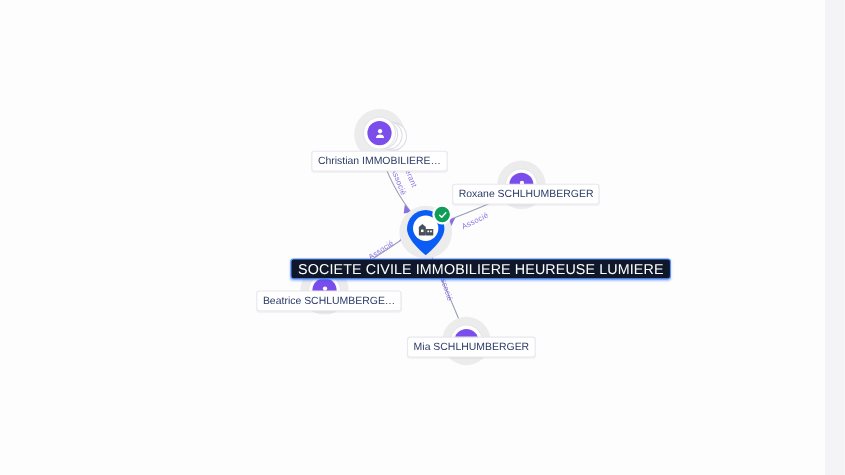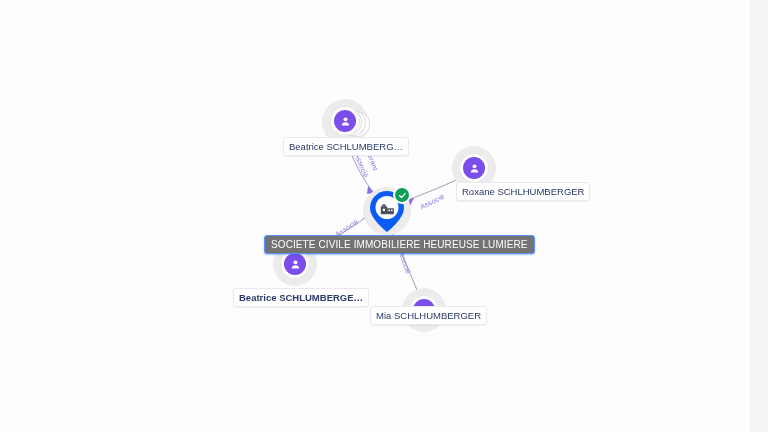--- a/index.html
+++ b/index.html
@@ -74,24 +74,24 @@
     line-height:13px;
     color:#2b3a67;
     background:#ffffff;
     border:1px solid #e8e8ee;
     border-radius:3px;
     padding:2px 5px;
     white-space:nowrap;
     box-shadow:0 1px 1px rgba(30,40,70,.05);
   }
   .label.primary{
-    background:#737373;
+    background:#0f172a;
     border:1px solid #5b92ff;
     color:#ffffff;
-    font-size:10px;
+    font-size:13px;
     letter-spacing:.1px;
     padding:2px 6px;
     box-shadow:0 1px 2px rgba(11,92,245,.35);
   }
 
   
   .elabel{
     position:absolute;
     font-size:7px;
     color:#8b6fe0;
@@ -144,45 +144,45 @@
     <div class="stack" style="left:19px;top:12px;width:24px;height:24px;"></div>
     <div class="stack" style="left:15px;top:11px;width:24px;height:24px;"></div>
     <div class="person-ring" style="left:9px;top:8px;width:28px;height:28px;"></div>
     <div class="person-disc" style="left:12px;top:11px;width:22px;height:22px;">
       <svg width="13" height="13" viewBox="0 0 24 24">
         <circle cx="12" cy="8" r="3.6" fill="#ffffff"></circle>
         <path d="M5.2 19.2c0-3.6 3.1-5.6 6.8-5.6s6.8 2 6.8 5.6z" fill="#ffffff"></path>
       </svg>
     </div>
   </div>
-  <div class="label" style="left:283px;top:137px;">Beatrice SCHLUMBERG…</div>
+  <div class="label" style="left:283px;top:137px;">Christian IMMOBILIERE…</div>
 
   <div class="node" style="left:452px;top:146px;width:46px;height:46px;">
     <div class="halo" style="left:0;top:0;width:44px;height:44px;"></div>
     <div class="person-ring" style="left:8px;top:8px;width:28px;height:28px;"></div>
     <div class="person-disc" style="left:11px;top:11px;width:22px;height:22px;">
       <svg width="13" height="13" viewBox="0 0 24 24">
         <circle cx="12" cy="8" r="3.6" fill="#ffffff"></circle>
         <path d="M5.2 19.2c0-3.6 3.1-5.6 6.8-5.6s6.8 2 6.8 5.6z" fill="#ffffff"></path>
       </svg>
     </div>
   </div>
-  <div class="label" style="left:411px;top:182px;margin-left:45px;">Roxane SCHLHUMBERGER</div>
+  <div class="label" style="left:411px;top:167px;">Roxane SCHLHUMBERGER</div>
 
   <div class="node" style="left:273px;top:242px;width:46px;height:46px;">
     <div class="halo" style="left:0;top:0;width:44px;height:44px;"></div>
     <div class="person-ring" style="left:8px;top:8px;width:28px;height:28px;"></div>
     <div class="person-disc" style="left:11px;top:11px;width:22px;height:22px;">
       <svg width="13" height="13" viewBox="0 0 24 24">
         <circle cx="12" cy="8" r="3.6" fill="#ffffff"></circle>
         <path d="M5.2 19.2c0-3.6 3.1-5.6 6.8-5.6s6.8 2 6.8 5.6z" fill="#ffffff"></path>
       </svg>
     </div>
   </div>
-  <div class="label" style="left:233px;top:288px;font-weight:bold;">Beatrice SCHLUMBERGE…</div>
+  <div class="label" style="left:233px;top:264px;">Beatrice SCHLUMBERGE…</div>
 
   <div class="node" style="left:402px;top:288px;width:46px;height:46px;">
     <div class="halo" style="left:0;top:0;width:44px;height:44px;"></div>
     <div class="person-ring" style="left:8px;top:8px;width:28px;height:28px;"></div>
     <div class="person-disc" style="left:11px;top:11px;width:22px;height:22px;">
       <svg width="13" height="13" viewBox="0 0 24 24">
         <circle cx="12" cy="8" r="3.6" fill="#ffffff"></circle>
         <path d="M5.2 19.2c0-3.6 3.1-5.6 6.8-5.6s6.8 2 6.8 5.6z" fill="#ffffff"></path>
       </svg>
     </div>

